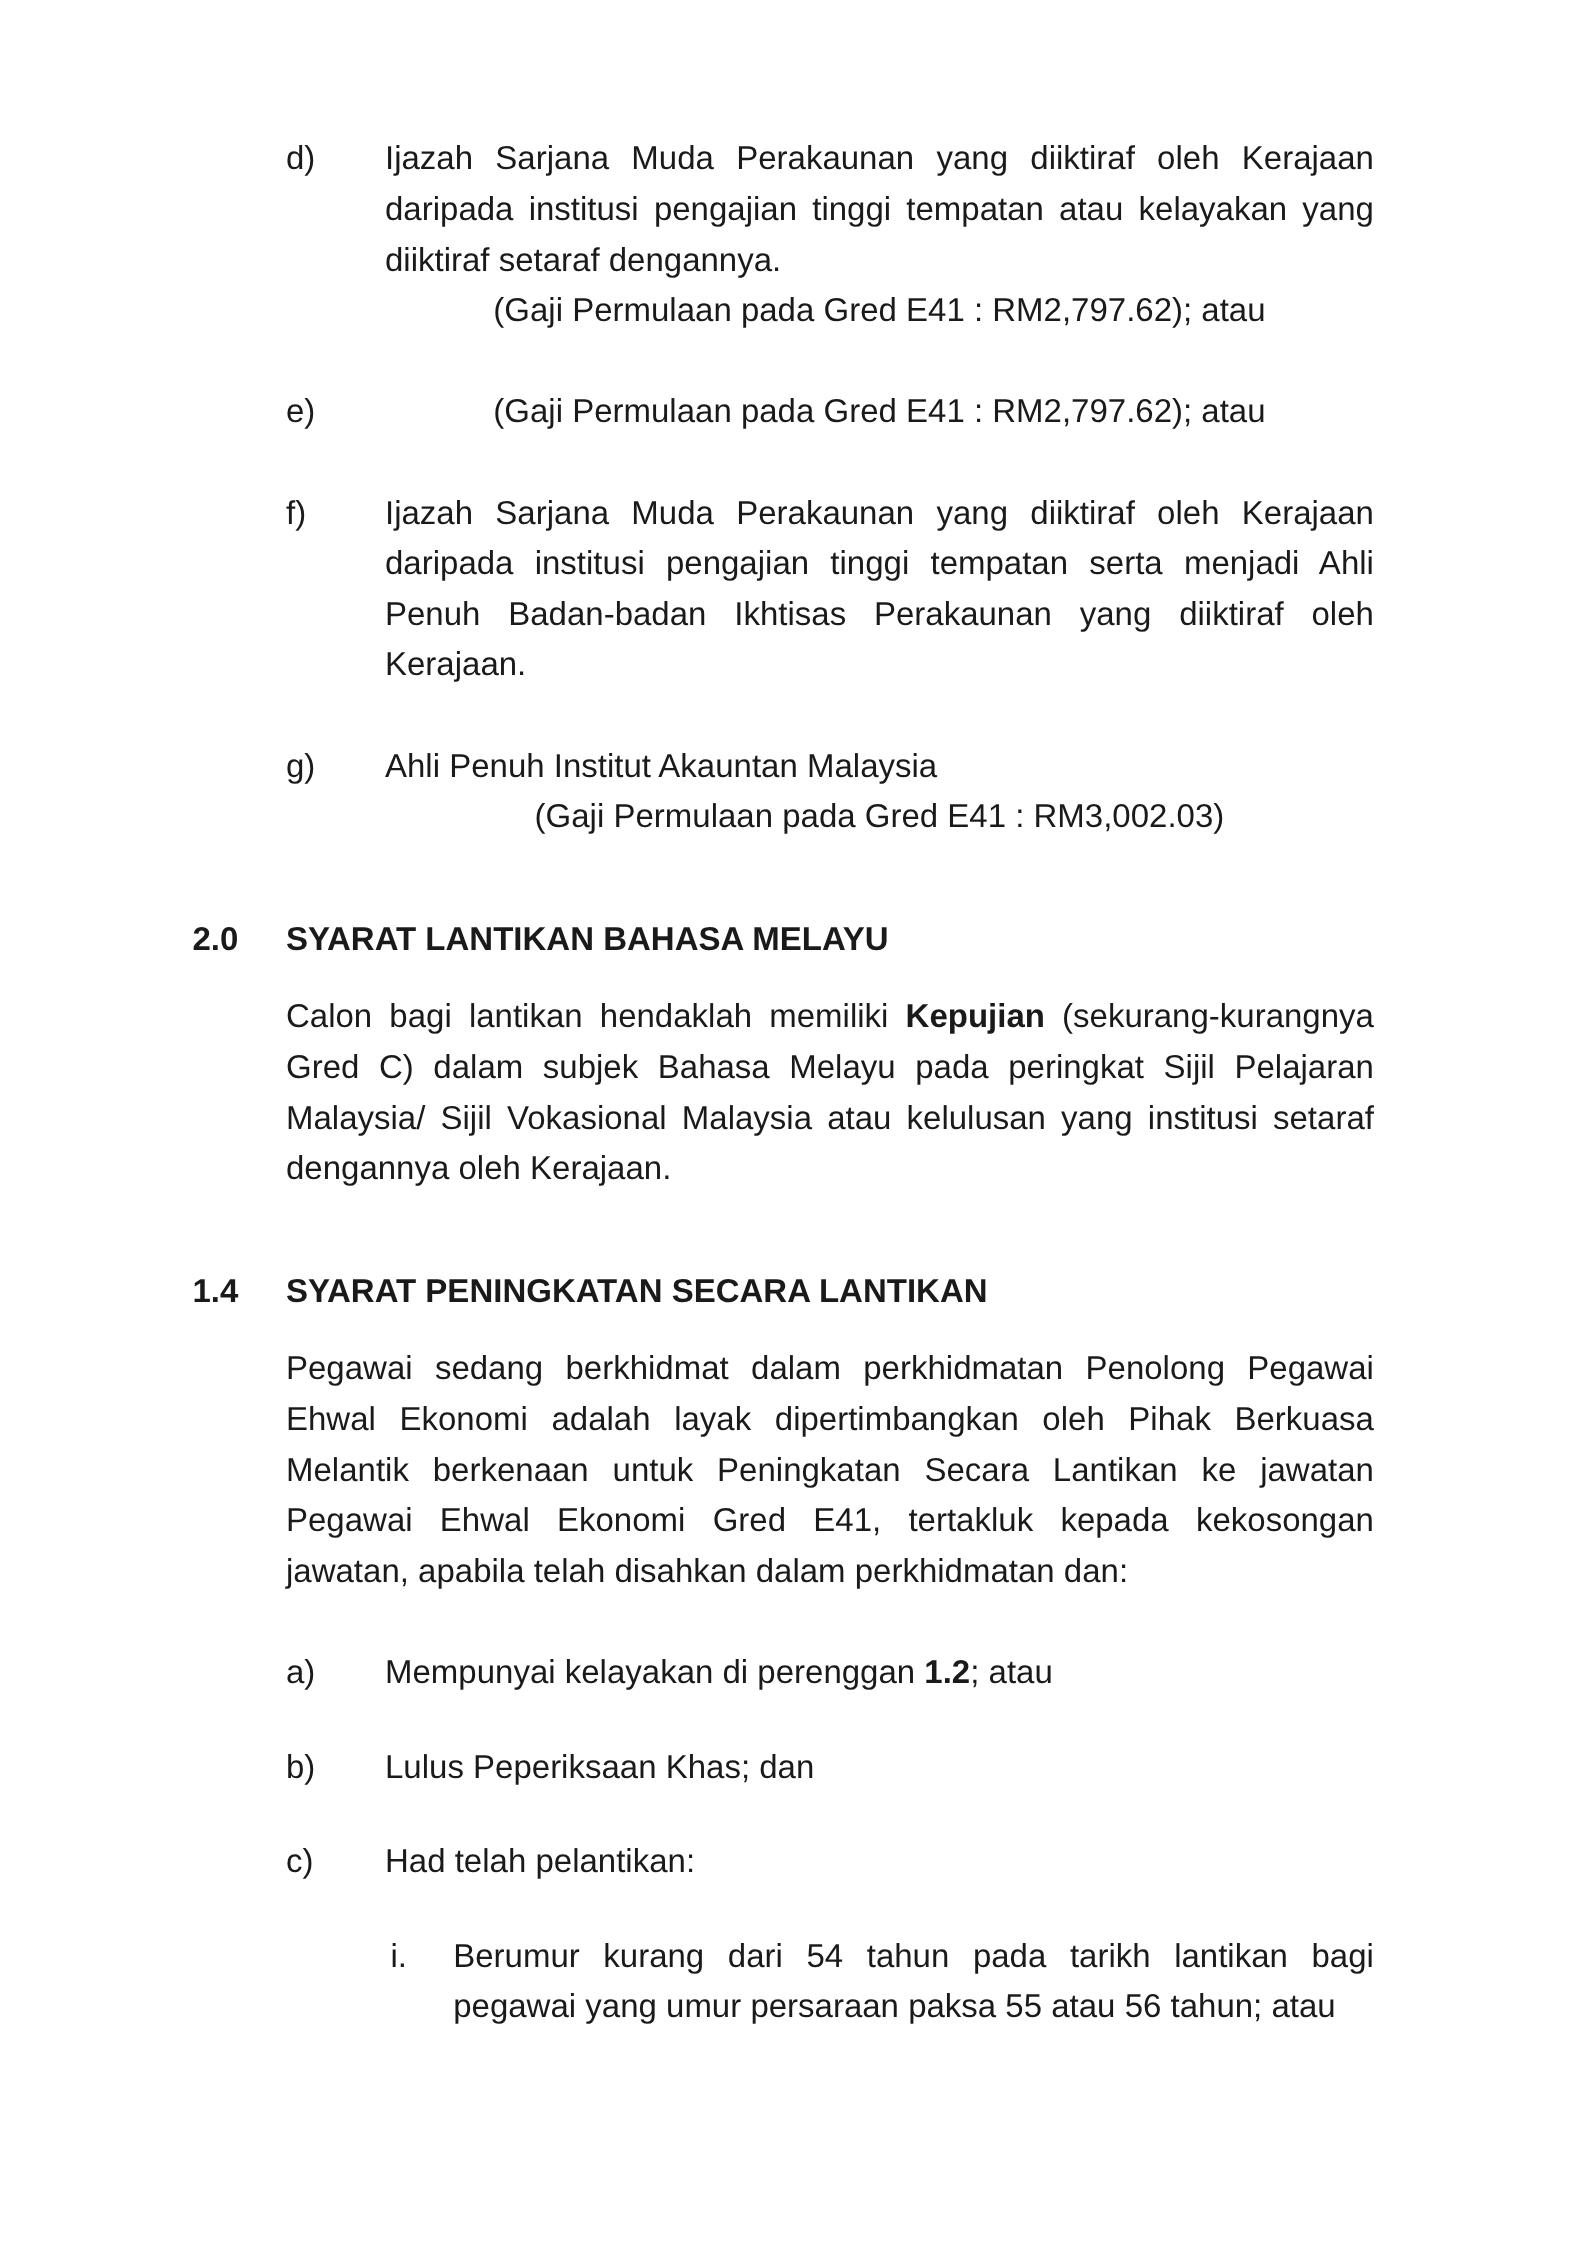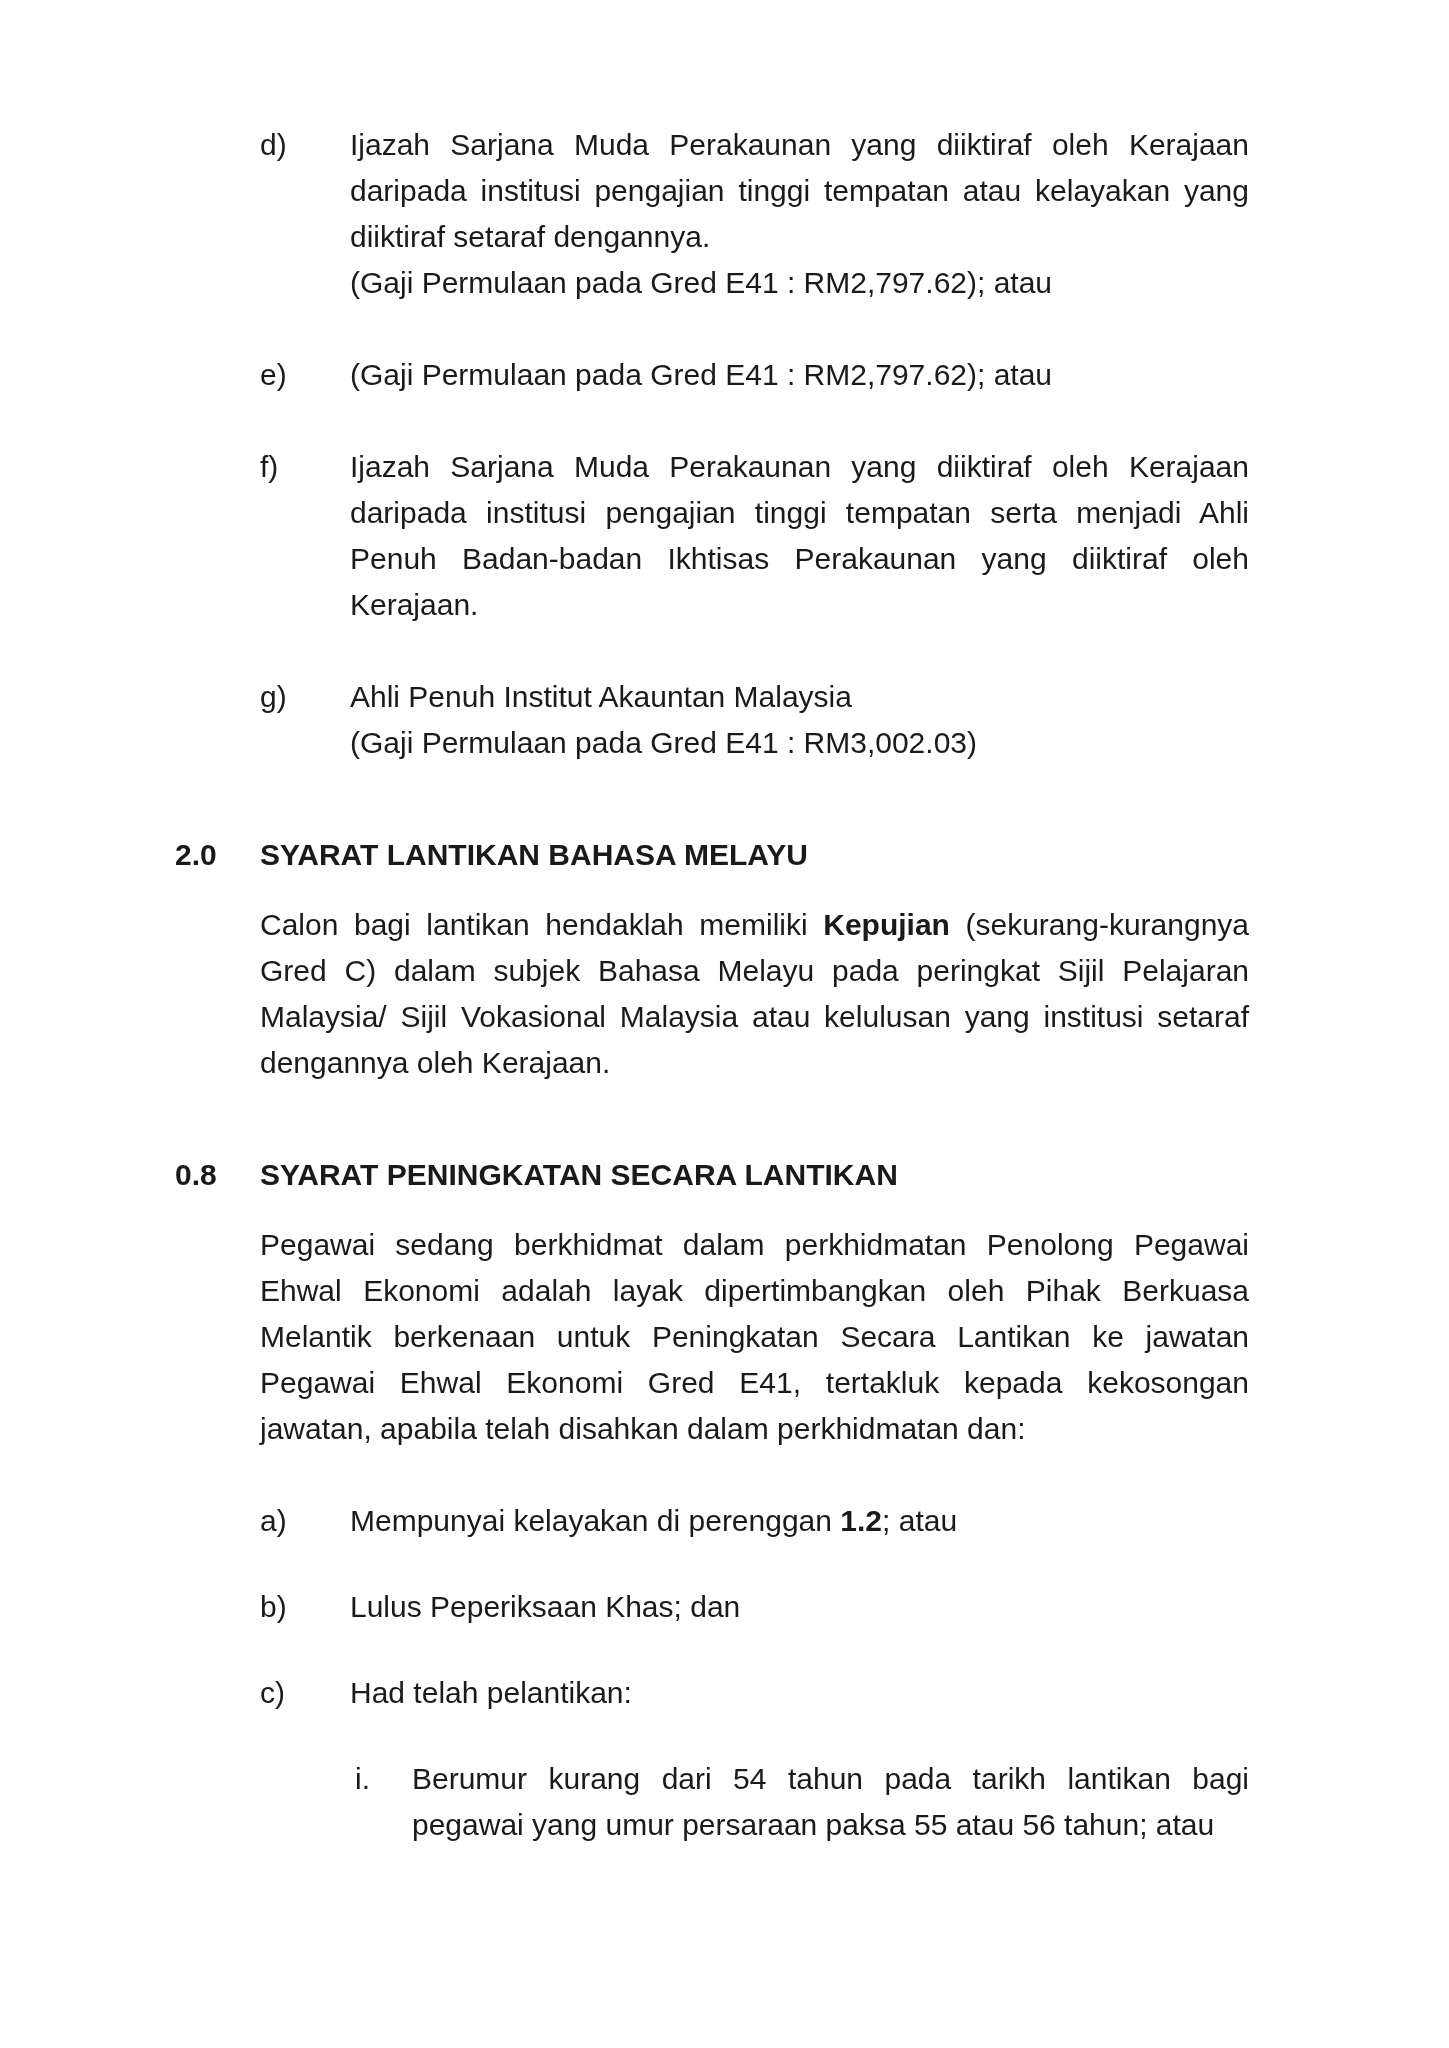--- a/index.html
+++ b/index.html
@@ -11,21 +11,21 @@
     padding-top:122px;
     font-family:"Liberation Sans",sans-serif;
     font-size:30px;line-height:46px;
     color:#1a1a1a;
     overflow:hidden;
   }
   .qual-item{display:flex;margin:0 200px 46px 260px;}
   .item-label{flex:0 0 90px;}
   .item-content{flex:1;min-width:0;}
   .body-text{text-align:justify;}
-  .salary-note{text-align:left;}
+  .salary-note{text-align:center;}
   .section-heading{display:flex;font-weight:700;margin:66px 200px 24px 175px;}
   .section-number{flex:0 0 85px;}
   .section-title{flex:1;}
   .paragraph{margin:0 200px 46px 260px;text-align:justify;}
   .cond-item{display:flex;margin:0 200px 40px 260px;}
   .cond-label{flex:0 0 90px;}
   .cond-content{flex:1;min-width:0;}
   .sub-item{display:flex;margin:0 200px 0 355px;}
   .sub-label{flex:0 0 57px;}
   .sub-content{flex:1;min-width:0;text-align:justify;}
@@ -65,21 +65,21 @@
     </div>
   </div>
 
   <div class="section-heading">
     <div class="section-number">2.0</div>
     <div class="section-title">SYARAT LANTIKAN BAHASA MELAYU</div>
   </div>
   <div class="paragraph"><span>Calon bagi lantikan hendaklah memiliki </span><span style="font-weight: 700;">Kepujian</span><span> (sekurang-kurangnya Gred C) dalam subjek Bahasa Melayu pada peringkat Sijil Pelajaran Malaysia/ Sijil Vokasional Malaysia atau kelulusan yang institusi setaraf dengannya oleh Kerajaan.</span></div>
 
   <div class="section-heading">
-    <div class="section-number">0.8</div>
+    <div class="section-number">1.4</div>
     <div class="section-title">SYARAT PENINGKATAN SECARA LANTIKAN</div>
   </div>
   <div class="paragraph">Pegawai sedang berkhidmat dalam perkhidmatan Penolong Pegawai Ehwal Ekonomi adalah layak dipertimbangkan oleh Pihak Berkuasa Melantik berkenaan untuk Peningkatan Secara Lantikan ke jawatan Pegawai Ehwal Ekonomi Gred E41, tertakluk kepada kekosongan jawatan, apabila telah disahkan dalam perkhidmatan dan:</div>
 
   <div class="cond-item">
     <div class="cond-label">a)</div>
     <div class="cond-content"><span>Mempunyai kelayakan di perenggan </span><span style="font-weight: 700;">1.2</span><span>; atau</span></div>
   </div>
 
   <div class="cond-item">

